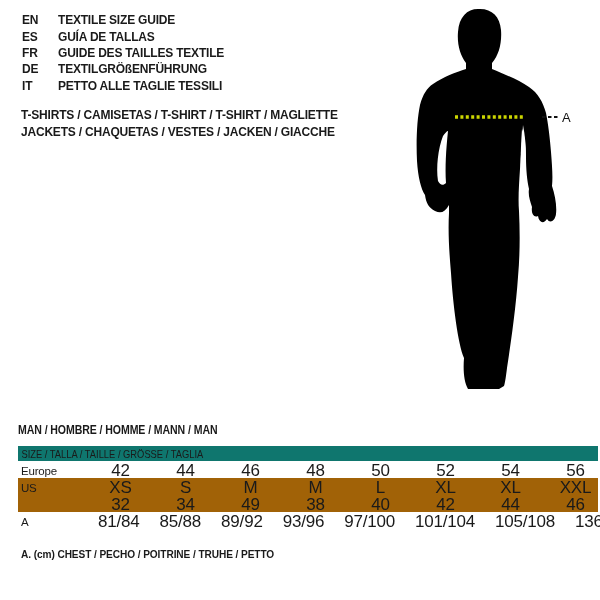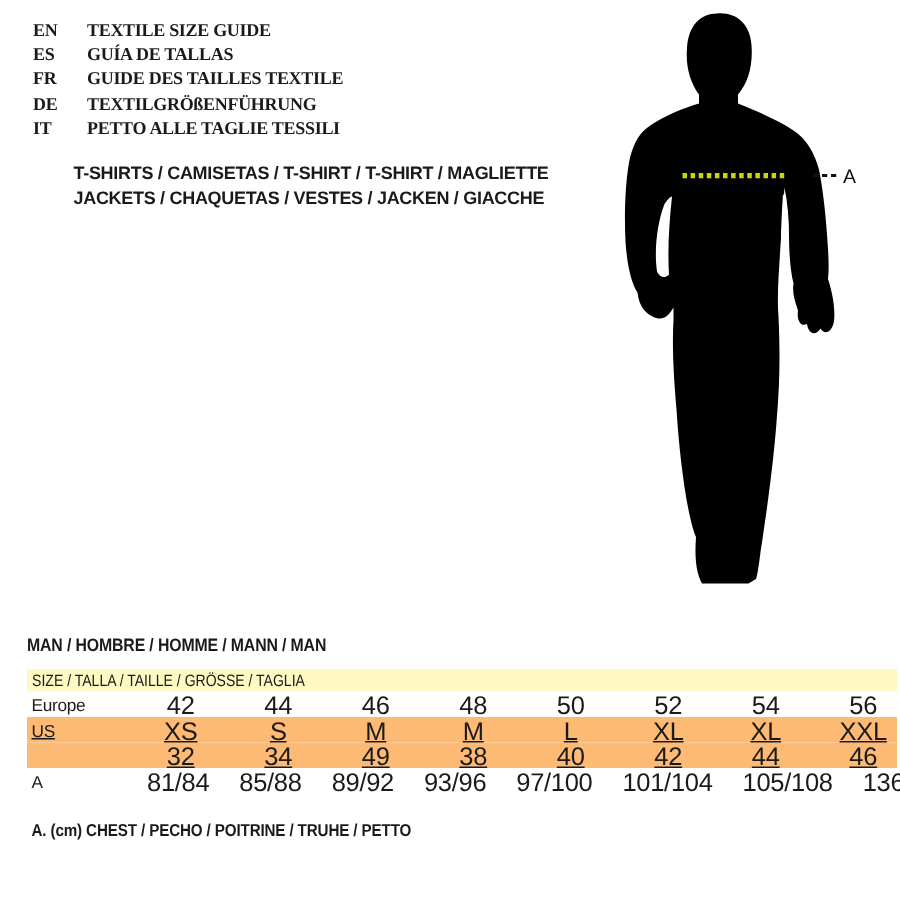--- a/index.html
+++ b/index.html
@@ -2,38 +2,38 @@
 <html><head>
 <meta charset="utf-8">
 <style>
   html,body{margin:0;padding:0;background:#fff;}
   #canvas{
     position:relative;width:600px;height:600px;background:#ffffff;overflow:hidden;
     font-family:"Liberation Sans",sans-serif;color:#1a1a1a;
   }
   
   #lang-block{position:absolute;left:22px;top:12px;}
-  .lang-row{display:flex;height:16.4px;align-items:center;font-family:Liberation Serif, serif;}
+  .lang-row{display:flex;height:16.4px;align-items:center;}
   .lang-code{width:36px;font-size:12px;font-weight:bold;letter-spacing:-0.2px;}
   .lang-label{font-size:12px;font-weight:bold;letter-spacing:-0.2px;white-space:nowrap;}
   
-  #category-block{position:absolute;left:21px;top:107px;margin-left:28px;}
+  #category-block{position:absolute;left:21px;top:107px;}
   .category-line{font-size:12px;font-weight:bold;letter-spacing:-0.2px;line-height:16.5px;white-space:nowrap;}
   
   #figure-wrap{position:absolute;left:400px;top:5px;width:175px;height:390px;}
   
   #man-title{position:absolute;left:18px;top:423px;font-size:12px;font-weight:bold;
     white-space:nowrap;transform:scaleX(.88);transform-origin:0 0;letter-spacing:-0.1px;}
   
   #size-table{position:absolute;left:18px;top:446px;width:580px;}
-  #table-header{height:15px;background:#fef9c3;display:flex;align-items:center;}
+  #table-header{height:15px;background:#0f766e;display:flex;align-items:center;}
   #table-header span{font-size:11px;padding-left:4px;white-space:nowrap;
     transform:scaleX(.85);transform-origin:0 0;letter-spacing:0px;}
   .trow{display:grid;grid-template-columns:60px repeat(8,1fr);height:17px;align-items:center;gap:20px;}
-  .trow.shaded{background:#fdba74;text-decoration:underline;}
+  .trow.shaded{background:#a16207;}
   .rlabel{font-size:11.5px;text-align:left;padding-left:3px;letter-spacing:-0.2px;}
   .cell{font-size:17px;text-align:center;letter-spacing:-0.2px;}
   
   #footnote{position:absolute;left:21px;top:548px;font-size:11.5px;font-weight:bold;
     white-space:nowrap;transform:scaleX(.88);transform-origin:0 0;letter-spacing:-0.1px;}
 </style>
 </head>
 <body>
 
 <div id="canvas">

